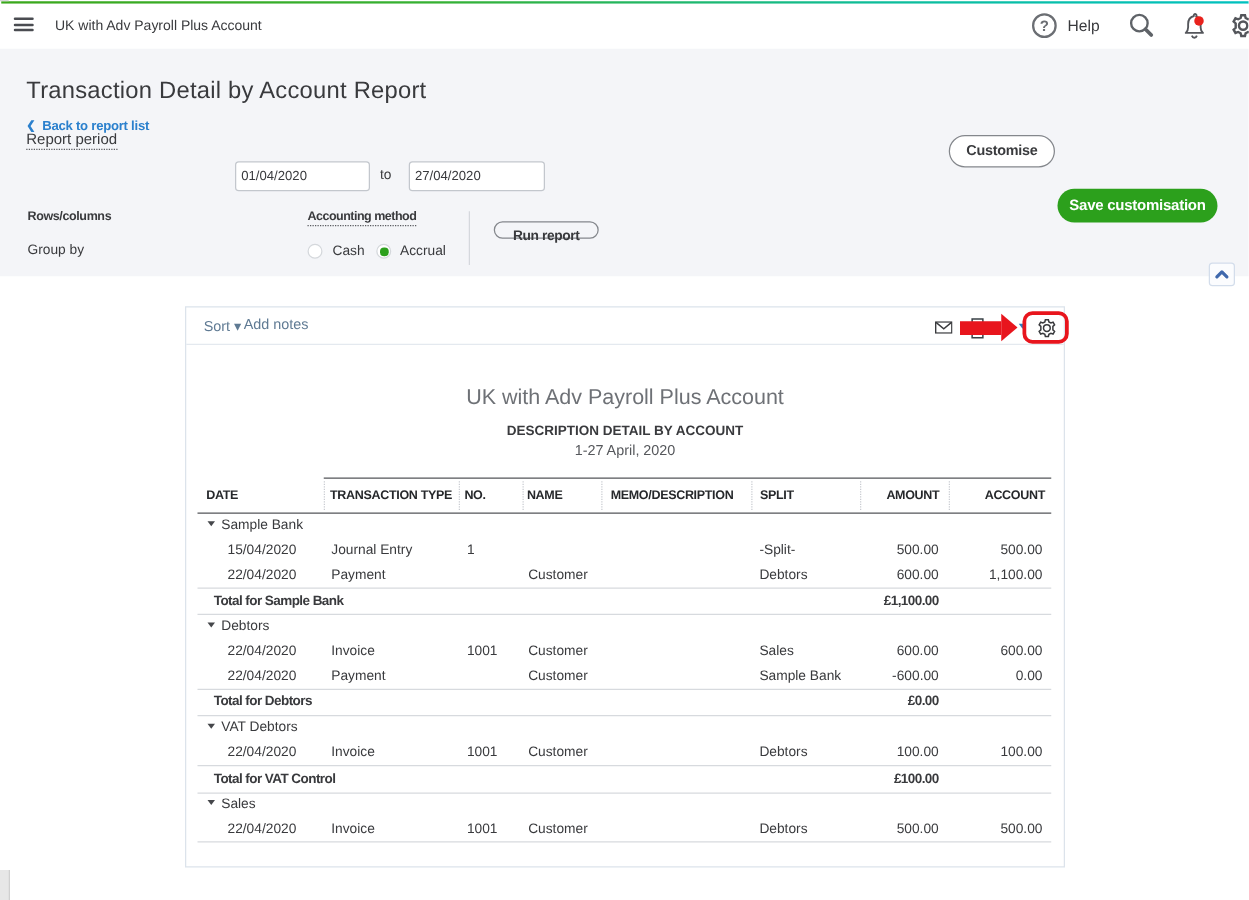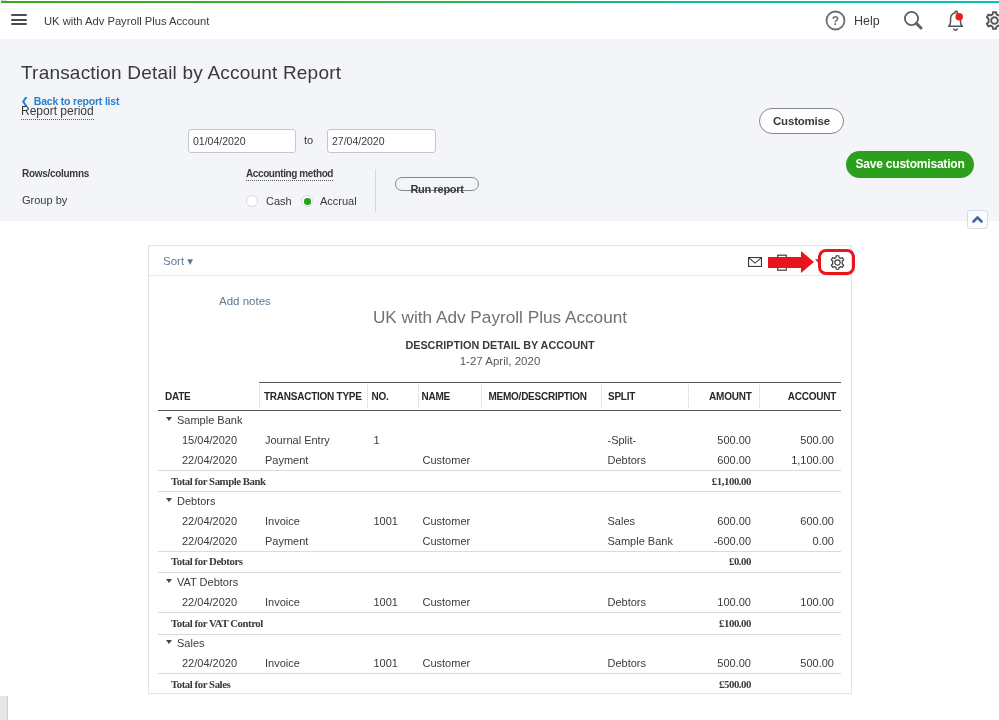--- a/index.html
+++ b/index.html
@@ -37,29 +37,29 @@
 #acclbl{left:320px;top:155.5px;font-size:11px;color:#393a3d;}
 #vdiv{left:375px;top:130px;width:1px;height:43px;background:#d5d8dd;}
 #runbtn{left:395px;top:138px;width:84px;height:14px;background:#f4f5f8;border:1px solid #84878c;border-radius:13px;box-sizing:border-box;text-align:center;font-size:11px;font-weight:bold;color:#393a3d;line-height:23px;letter-spacing:-.3px;}
 #custbtn{left:759px;top:108px;width:85px;height:26px;background:#fff;border:1px solid #84878c;border-radius:13px;box-sizing:border-box;text-align:center;font-size:11.5px;font-weight:bold;color:#393a3d;line-height:24px;letter-spacing:-.2px;}
 #savebtn{left:846px;top:107px;width:128px;height:27px;background:#2ca01c;border-radius:14px;text-align:center;font-size:12px;font-weight:bold;color:#fff;line-height:27px;letter-spacing:-.2px;margin-top:44px;}
 #collbtn{left:967px;top:210px;width:21px;height:19px;background:#fbfcfe;border:1px solid #d3ddeb;border-radius:3px;box-sizing:border-box;}
 
 #panel{left:148px;top:245px;width:704px;height:449px;background:#fff;border:1px solid #dce3eb;box-sizing:border-box;}
 #toolbar{left:0;top:0;width:702px;height:29px;border-bottom:1px solid #e4e9ef;}
 #sortlbl{left:14px;top:8px;font-size:11.5px;color:#5f7a93;}
-#addnotes{left:70px;top:8px;font-size:11.5px;color:#5f7a93;margin-top:41px;}
+#addnotes{left:46px;top:8px;font-size:11.5px;color:#5f7a93;}
 #rtitle{left:0;top:61px;width:702px;text-align:center;font-size:17.2px;color:#6e7176;}
 #rsub{left:0;top:93px;width:702px;text-align:center;font-size:10.8px;font-weight:bold;color:#393a3d;}
 #rdate{left:0;top:109px;width:702px;text-align:center;font-size:11.5px;color:#56585c;}
 
 .trow{left:0;width:683px;}
 .cell{position:absolute;top:0;font-size:11px;color:#393a3d;white-space:nowrap;}
 .hcell{position:absolute;top:0;font-size:10px;font-weight:bold;color:#26282b;white-space:nowrap;letter-spacing:-.25px;}
-.b{font-weight:bold;font-size:10.8px;letter-spacing:-.45px;font-family:Liberation Serif, serif;}
+.b{font-weight:bold;font-size:10.8px;letter-spacing:-.45px;}
 .ra{text-align:right;}
 </style>
 </head>
 <body>
 <div id="topline" class="abs"></div>
 <div class="abs" style="left:0;top:0;width:7px;height:1px;background:#d8d8d8"></div>
 <div id="topbar" class="abs">
   <div class="hbar abs" style="top:11px"></div>
   <div class="hbar abs" style="top:15.5px"></div>
   <div class="hbar abs" style="top:20px"></div>
@@ -231,24 +231,20 @@
     <div class="trow abs" style="top:410.0px;height:14px;line-height:14px">
         <span class="cell" style="left:24px">22/04/2020</span>
         <span class="cell" style="left:107px">Invoice</span>
         <span class="cell" style="left:215.5px">1001</span>
         <span class="cell" style="left:264.5px">Customer</span>
         <span class="cell" style="left:449.5px">Debtors</span>
         <span class="cell ra" style="right:90px">500.00</span>
         <span class="cell ra" style="right:7px">500.00</span>
       </div>
     <div class="abs" style="left:0;top:426.9px;width:683px;height:1px;background:#d7dade"></div>
-    <div class="trow abs" style="top:430.8px;height:14px;line-height:14px">
-        <span class="cell b" style="left:13px">Total for Sales</span>
-        <span class="cell b ra" style="right:90px">£500.00</span>
-      </div>
   </div>
 </div>
 
 <div class="abs" style="left:768px;top:256.5px;width:33px;height:11.5px;background:#e8151d;"></div>
 <div class="abs" style="left:801px;top:251px;width:0;height:0;border-top:11.2px solid transparent;border-bottom:11.2px solid transparent;border-left:13.5px solid #e8151d;"></div>
 <div class="abs" style="left:818px;top:249px;width:37px;height:25.5px;border:3.5px solid #e8151d;border-radius:8px;box-sizing:border-box;"></div>
 
 <div class="abs" style="left:0;top:696px;width:7px;height:24px;background:#e7e7e7;border-right:1px solid #d0d0d0;"></div>
 
 </body></html>

